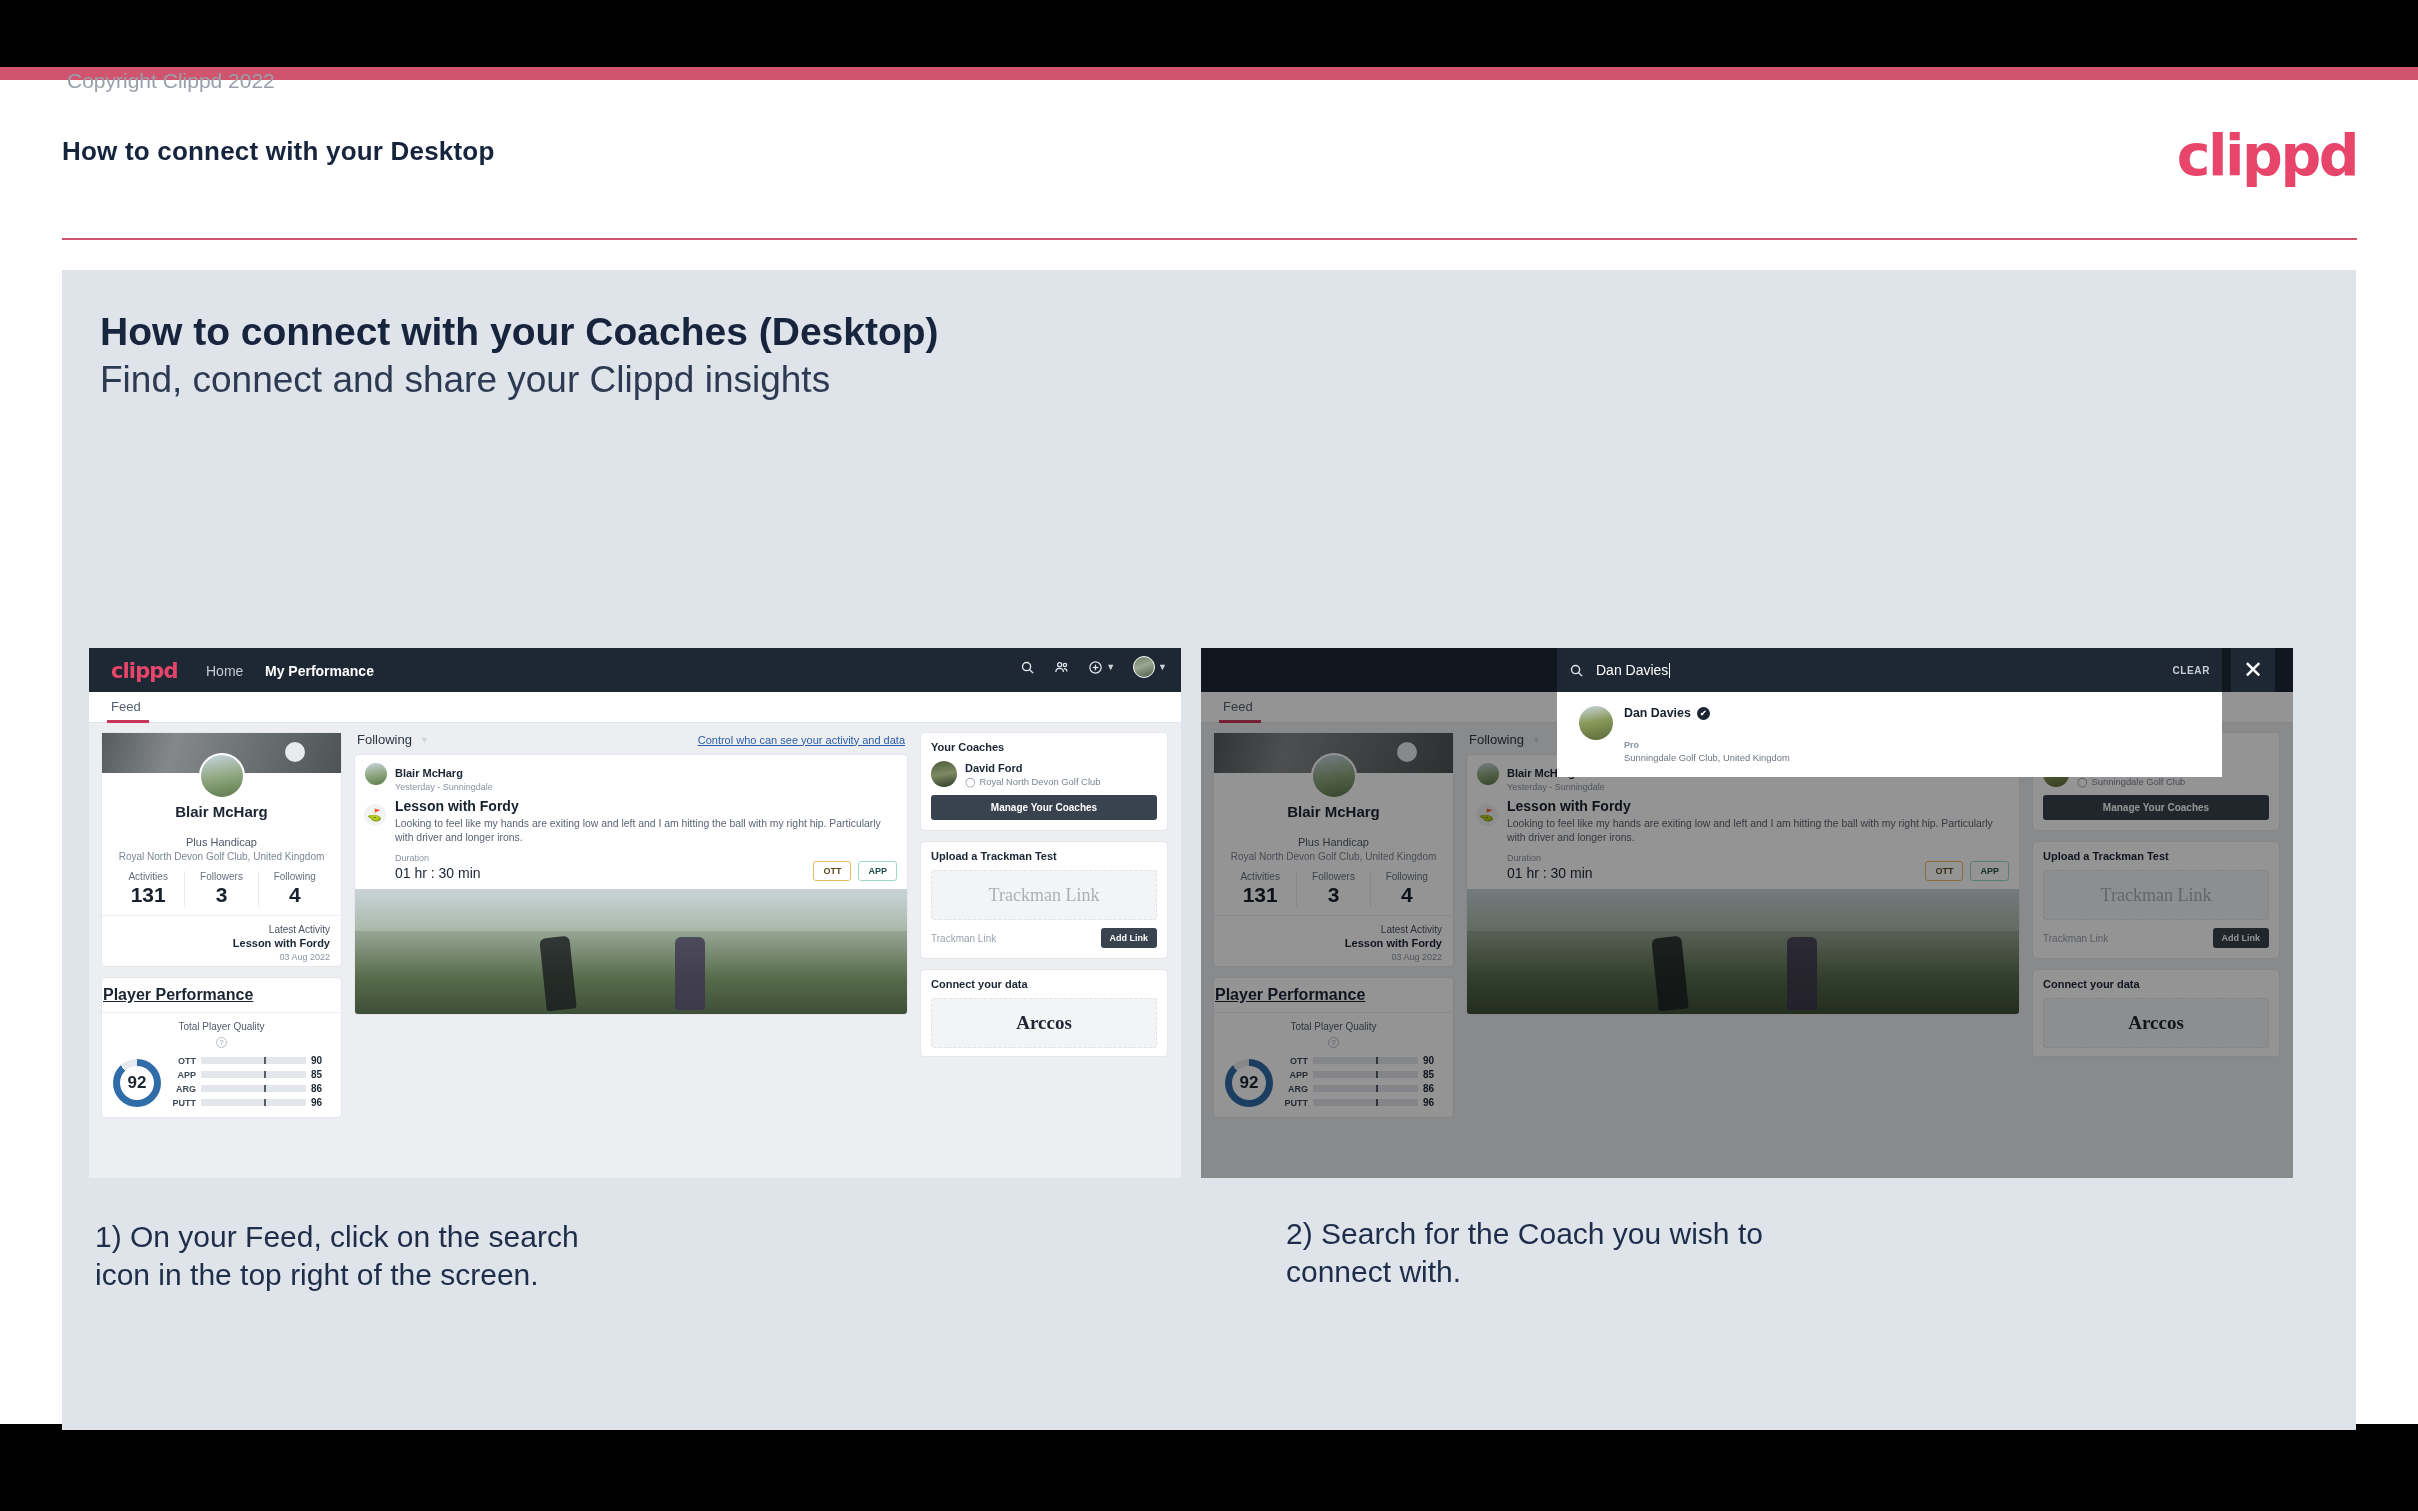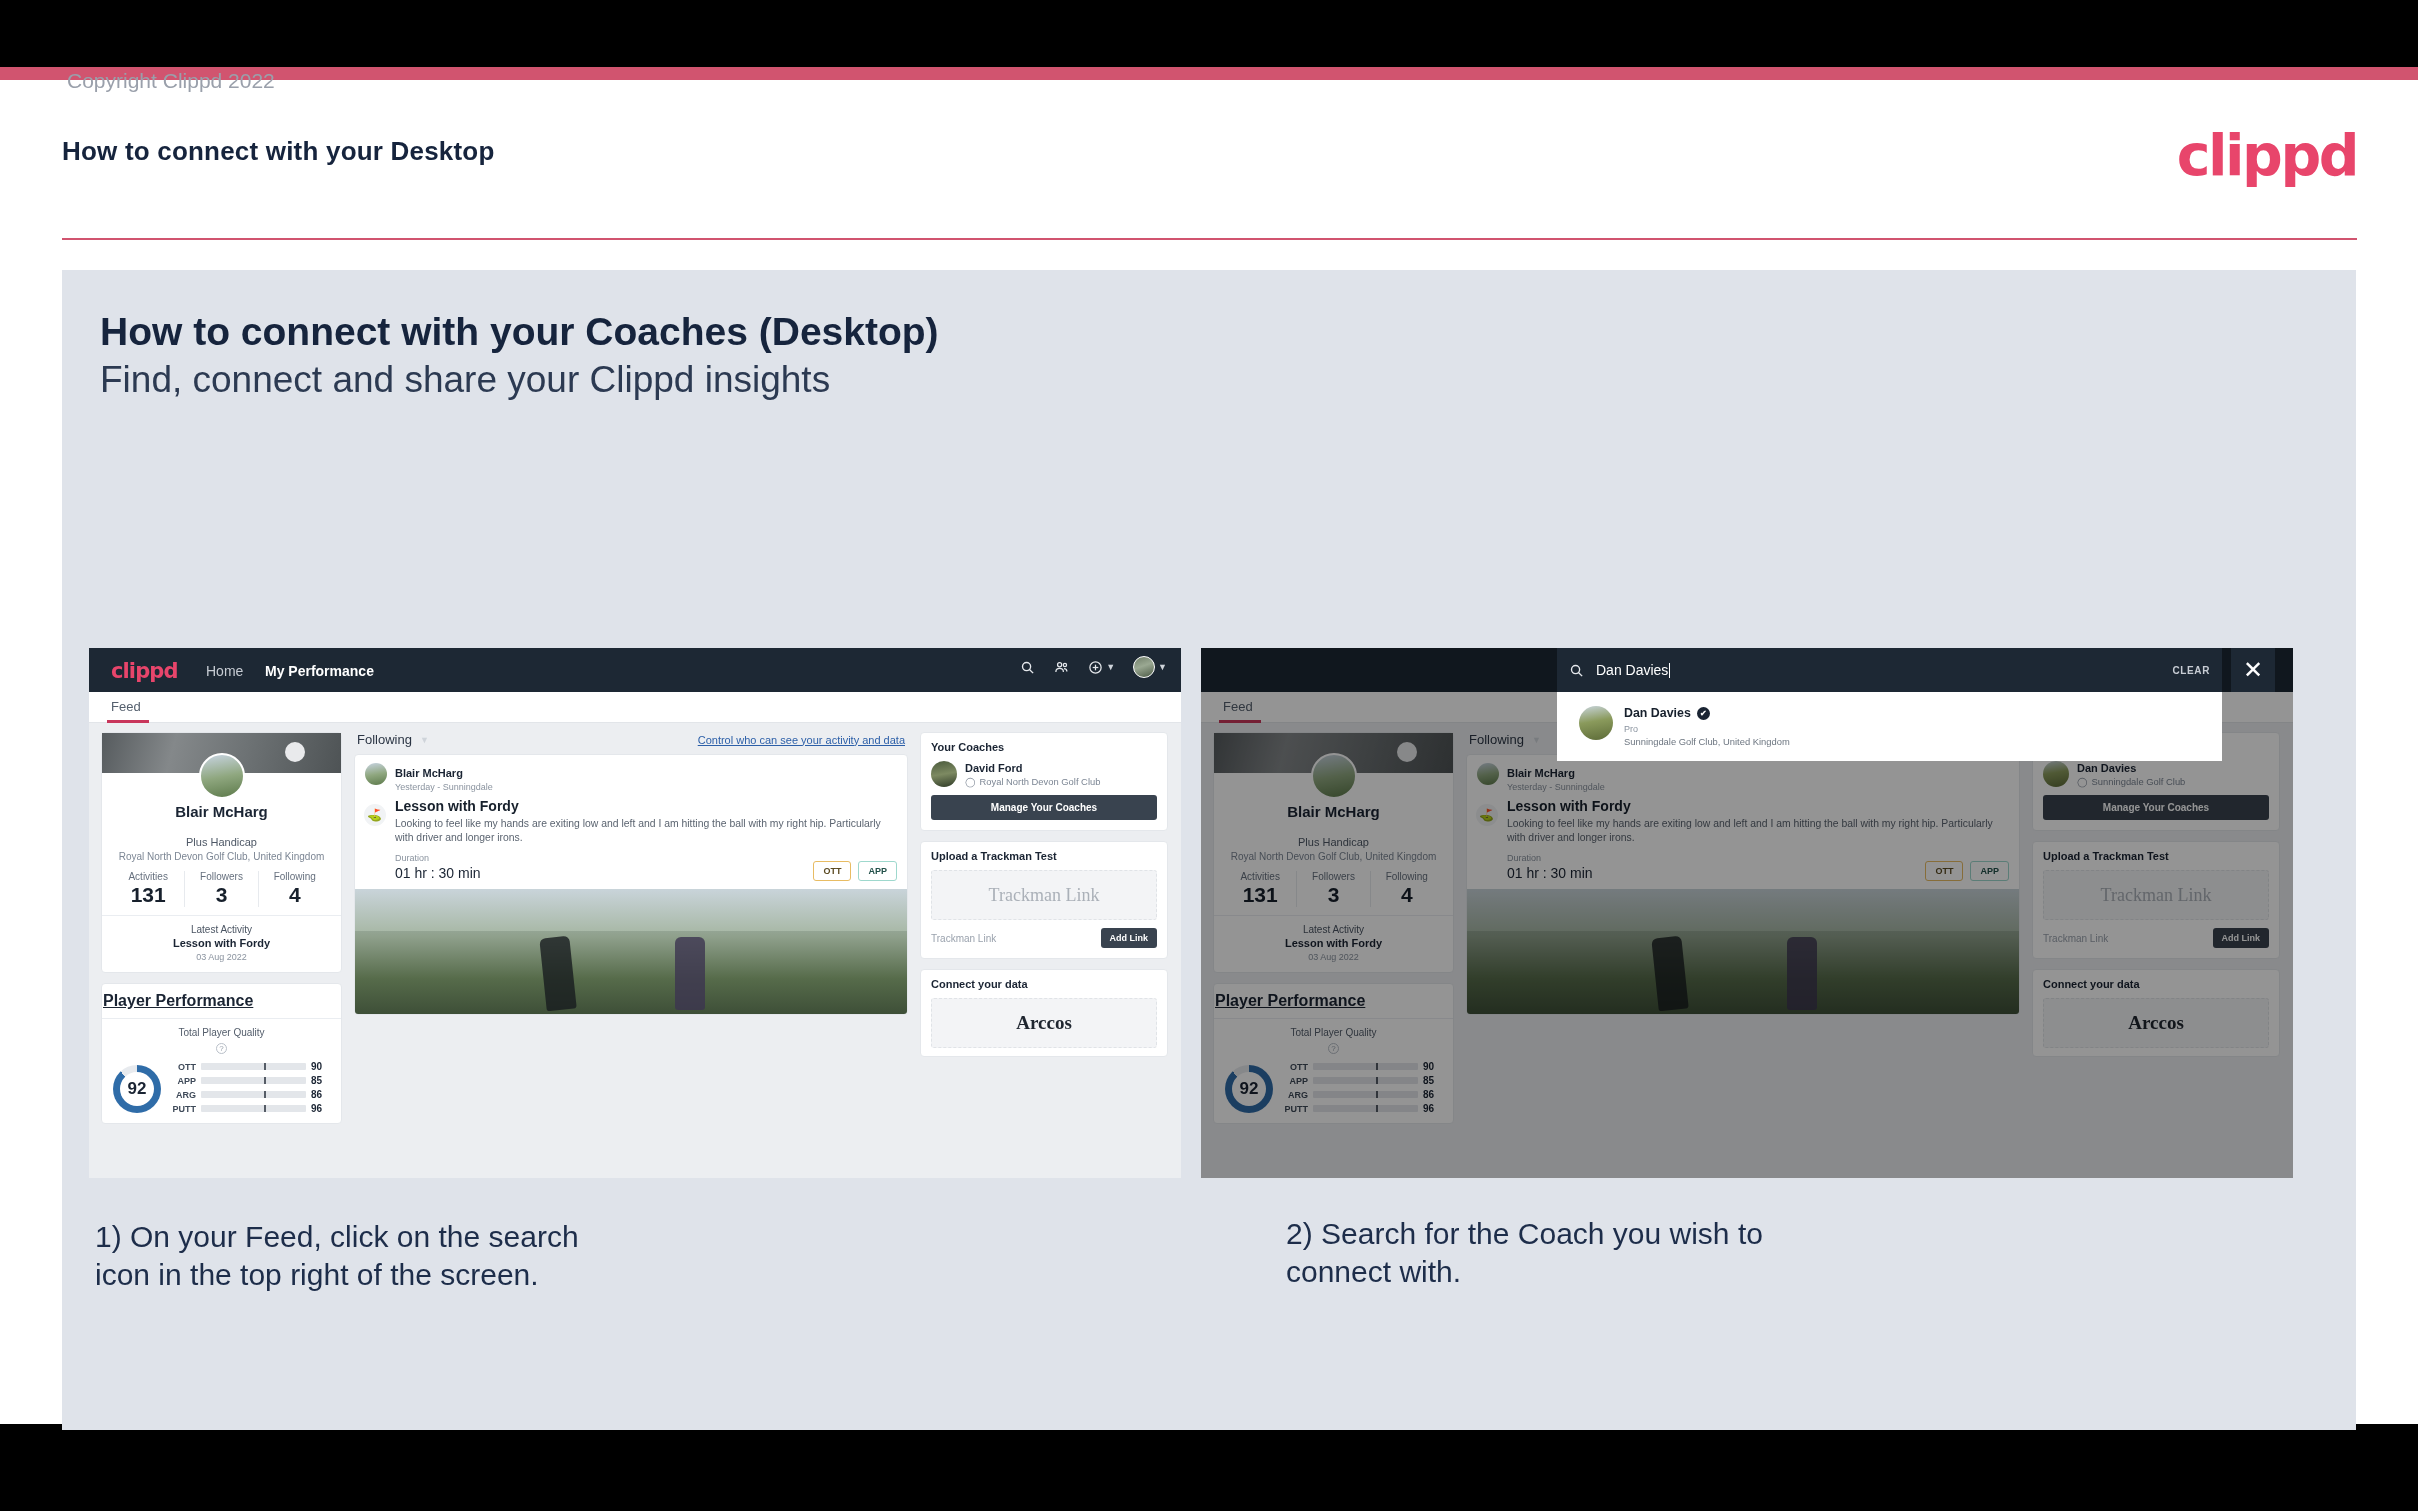--- a/index.html
+++ b/index.html
@@ -68,21 +68,21 @@
                    border-radius:50%; border:2px solid #fff; background:linear-gradient(170deg,#c8d4e2 0%,#8fa77f 52%,#5d7a4b 100%); }
   .prof-body     { padding:30px 10px 8px; text-align:center; }
   .p-name        { font-size:15px; font-weight:700; color:#1a2433; }
   .p-hcp         { font-size:11px; color:#4e5866; margin-top:16px; }
   .p-club        { font-size:10px; color:#7c8694; margin-top:3px; }
   .stats         { display:flex; margin-top:9px; }
   .stat          { flex:1; text-align:center; border-right:1px solid #e7eaee; }
   .stat:last-child { border-right:none; }
   .s-label       { font-size:10px; color:#66707e; }
   .s-val         { font-size:21px; font-weight:700; color:#17202c; margin-top:1px; }
-  .latest        { border-top:1px solid #eaedf1; padding:8px 11px 10px; text-align:center; }
+  .latest        { border-top:1px solid #eaedf1; padding:8px 11px 4px; text-align:right; }
   .l-t           { font-size:10px; color:#4a5462; }
   .l-n           { font-size:11px; font-weight:700; color:#1a2433; margin-top:2px; }
   .l-d           { font-size:9px; color:#8a939f; margin-top:3px; }
 
   
   .pp-head       { padding:8px 1px; font-size:16px; font-weight:700; color:#1a2433; border-bottom:1px solid #eaedf1;text-decoration:underline; }
   .pp-body       { padding:8px 11px 6px; }
   .tpq           { font-size:10px; color:#535d6b; display:flex; align-items:center; gap:5px;flex-direction:column; }
   .qmark         { width:11px; height:11px; border-radius:50%; border:1px solid #b9c0c9; color:#9aa2ad;
                    font-size:8px; display:flex; align-items:center; justify-content:center; }
@@ -155,21 +155,21 @@
   .clear         { font-size:10px; font-weight:700; color:#c7ccd3; letter-spacing:0.6px; }
   .x-btn         { position:absolute; left:1030px; top:0; width:44px; height:44px; z-index:40; background:#1d2834;
                    color:#fff; display:flex; align-items:center; justify-content:center; font-size:24px; font-weight:300; }
   .srch-res      { position:absolute; left:356px; top:44px; width:665px; background:#fff; z-index:40; padding:10px 0; }
   .res-item      { display:flex; gap:11px; padding:4px 22px; }
   .res-av        { width:34px; height:34px; border-radius:50%; flex:none;
                    background:linear-gradient(170deg,#c9d5dd 0%,#8a9a5c 45%,#5d6b38 100%); }
   .res-n         { font-size:12.4px; font-weight:700; color:#17202c; display:flex; align-items:center; gap:6px; }
   .verified      { width:13px; height:13px; border-radius:50%; background:#1a2433; color:#fff; font-size:8px;
                    display:flex; align-items:center; justify-content:center; }
-  .res-r         { font-size:9px; color:#8a939f; margin-top:4px; }
+  .res-r         { font-size:9px; color:#8a939f; margin-top:20px;font-weight:bold; }
   .res-c         { font-size:9.4px; color:#6d7681; margin-top:2px; }
 </style>
 </head>
 <body>
 
 <div class="topbar"></div>
 <div class="accent-rule"></div>
 <div class="bottombar"></div>
 
 <div class="page">

